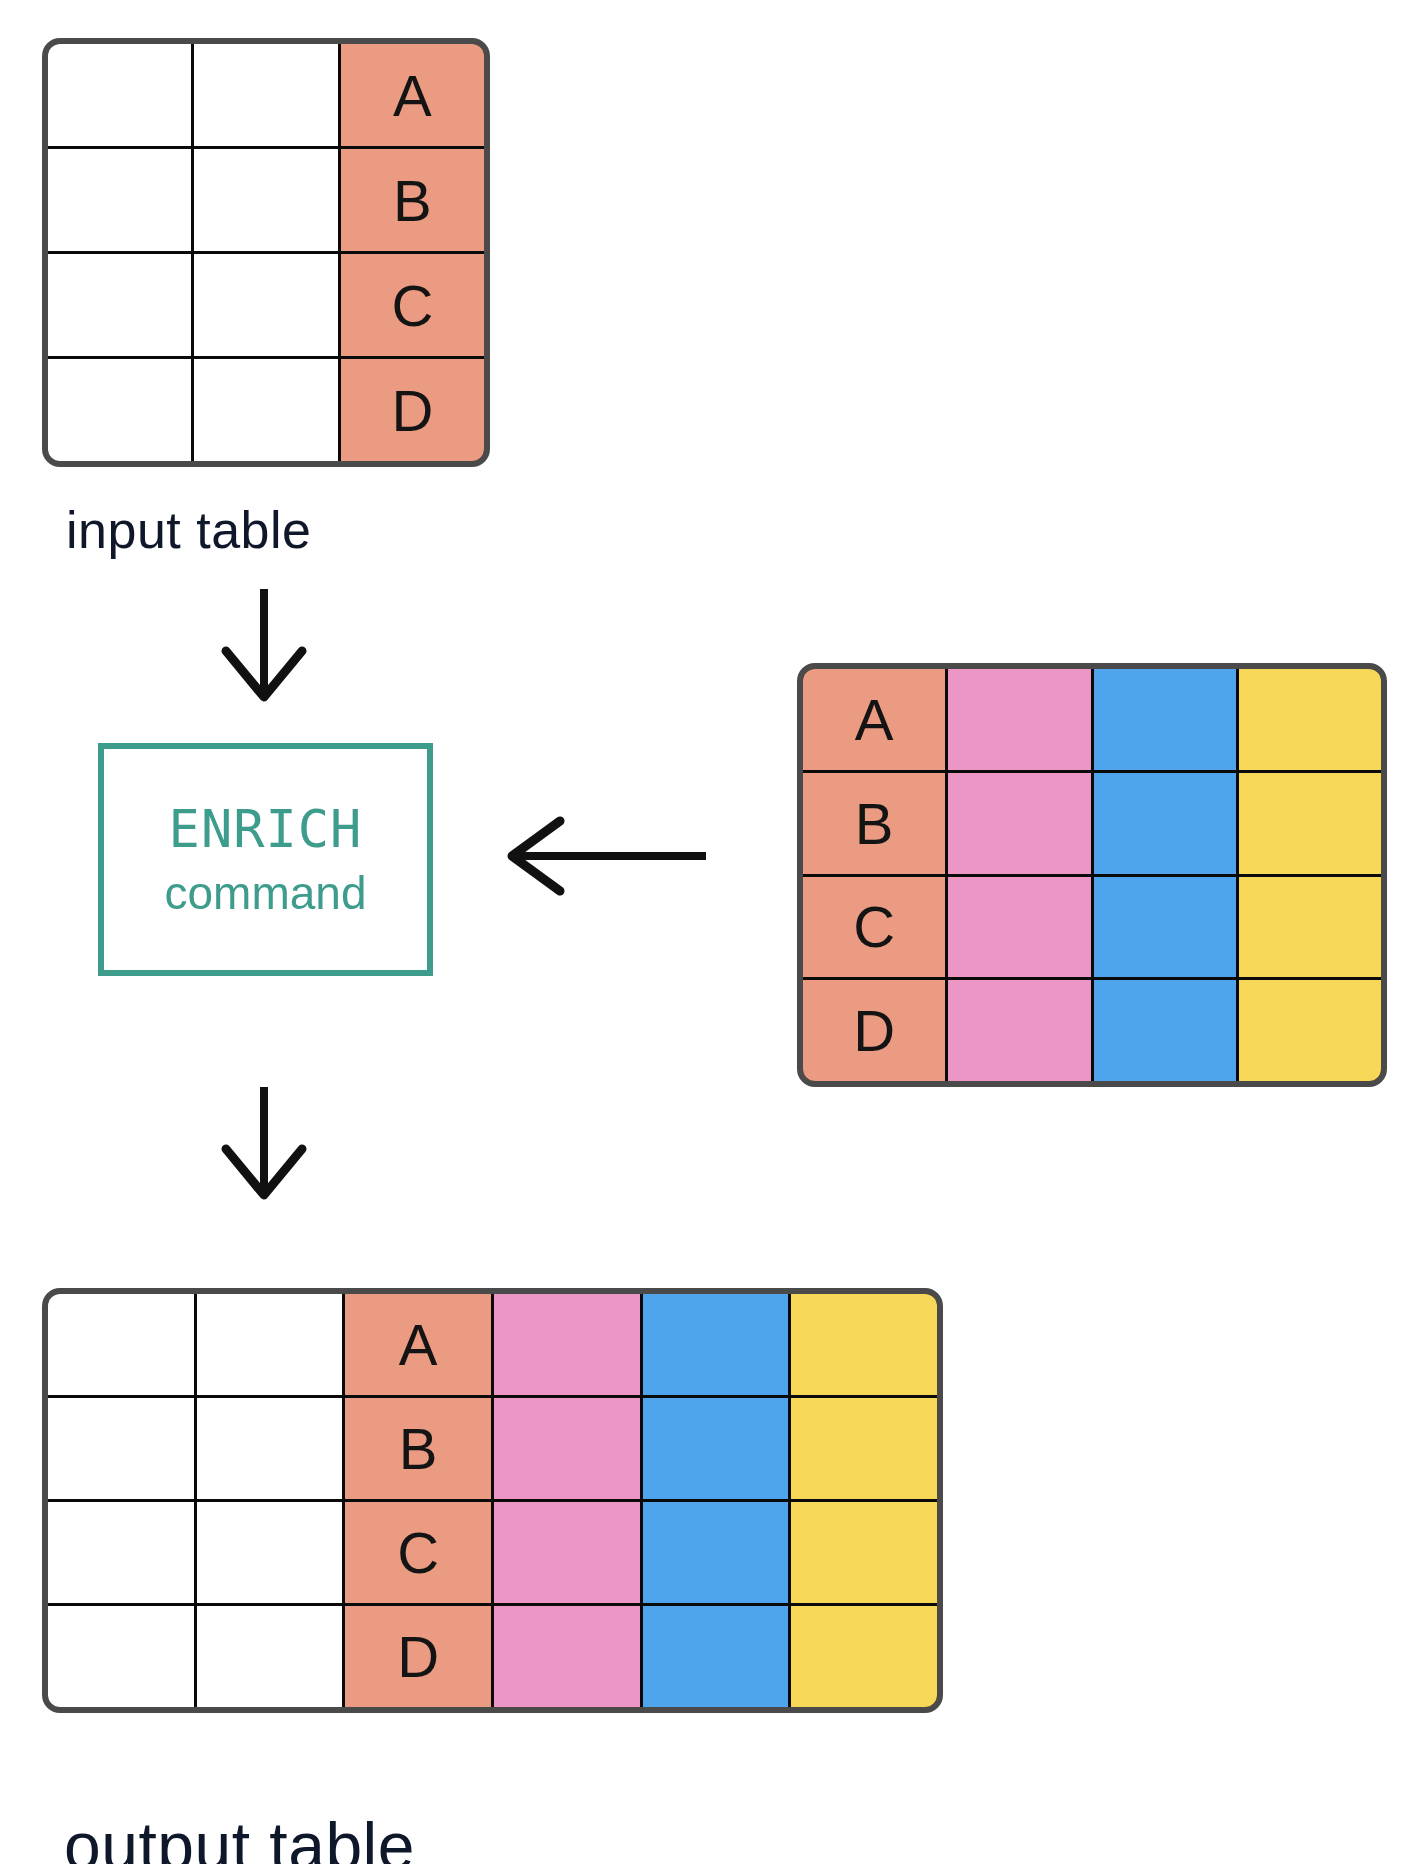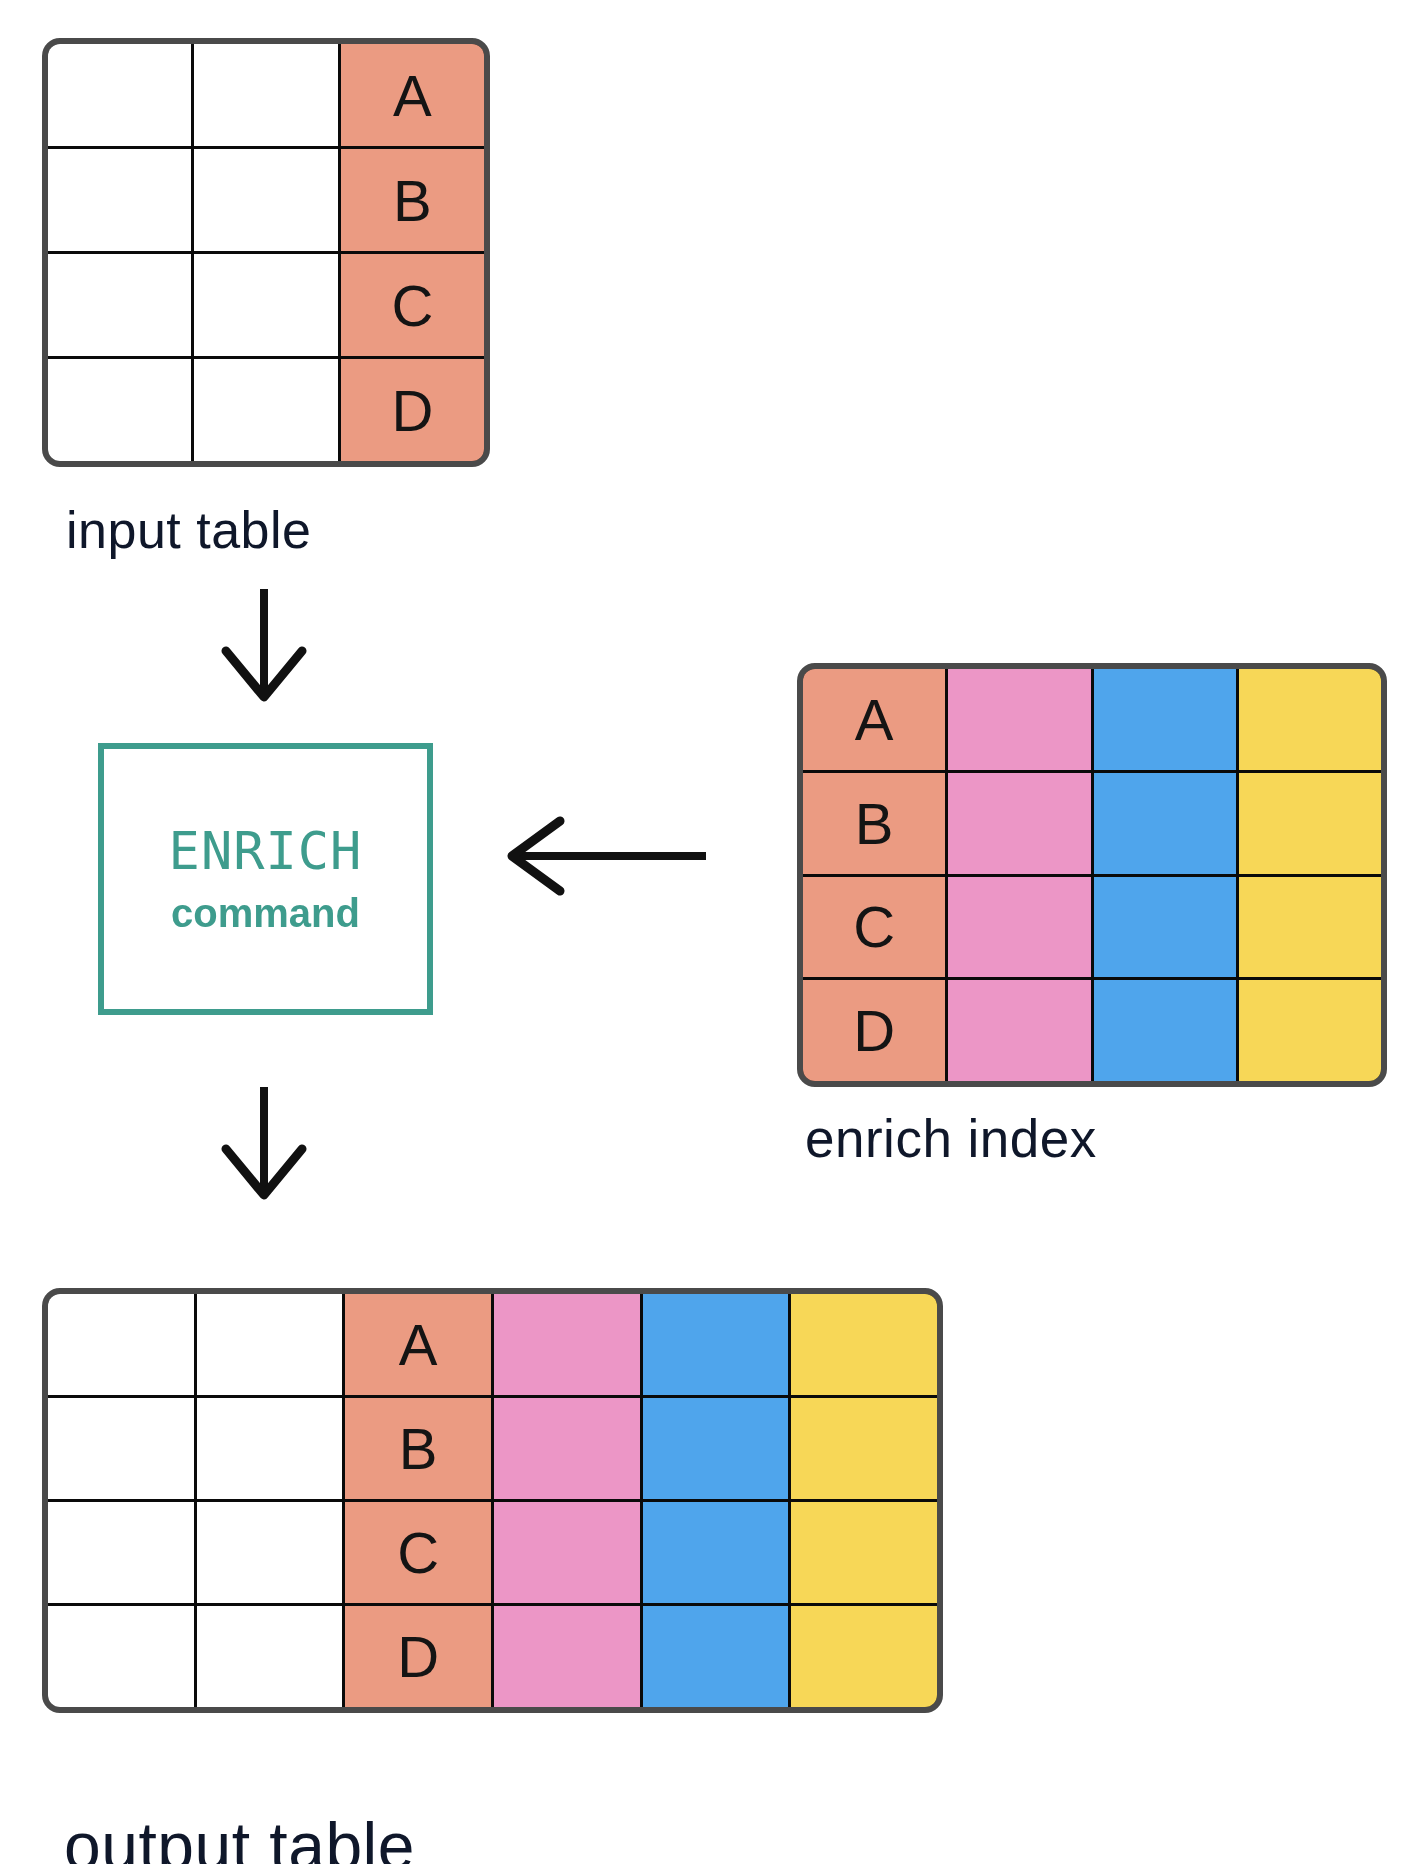--- a/index.html
+++ b/index.html
@@ -40,41 +40,40 @@
     position: absolute;
     color: #0f172a;
     font-size: 53px;
     letter-spacing: 0.5px;
     white-space: nowrap;
   }
 
   .enrich-box {
     position: absolute;
     left: 98px; top: 743px;
-    width: 335px; height: 272px;
+    width: 335px; height: 233px;
     border: 6px solid var(--teal);
     background: #ffffff;
     display: flex;
     flex-direction: column;
     align-items: center;
     justify-content: center;
     gap: 10px;
     color: var(--teal);
   }
   .enrich-box .mono-line {
     font-family: "DejaVu Sans Mono", monospace;
     font-size: 52px;
     line-height: 1.1;
     letter-spacing: 1px;
   }
   .enrich-box .sans-line {
     font-family: "Liberation Sans", sans-serif;
-    font-size: 40px;
+    font-size: 46px;
     line-height: 1.1;
-    font-weight: bold;
   }
 
   .arrow { position: absolute; }
   .arrow svg { display: block; }
 </style>
 </head>
 <body>
 
 <div class="canvas">
 
@@ -124,21 +123,20 @@
       <div class="cell c-yellow"></div>
       <div class="cell c-salmon">C</div>
       <div class="cell c-pink"></div>
       <div class="cell c-blue"></div>
       <div class="cell c-yellow"></div>
       <div class="cell c-salmon">D</div>
       <div class="cell c-pink"></div>
       <div class="cell c-blue"></div>
       <div class="cell c-yellow"></div>
     </div>
-  <div class="diagram-label" style="left:805px; top:1108px; font-size:53px;">enrich index</div>
 
   <div class="arrow" style="left:204px; top:1083px;">
     <svg width="120" height="130" viewBox="0 0 120 130" fill="none">
       <line x1="60" y1="4" x2="60" y2="106" stroke="#111111" stroke-width="8" stroke-linecap="butt"></line>
       <polyline points="22,66 60,112 98,66" stroke="#111111" stroke-width="9" fill="none" stroke-linecap="round" stroke-linejoin="round"></polyline>
     </svg>
   </div>
 
   <div class="dtable" style="left: 42px; top: 1288px; width: 901px; height: 425px; grid-template-columns: repeat(6, 1fr);">
       <div class="cell c-white"></div>

